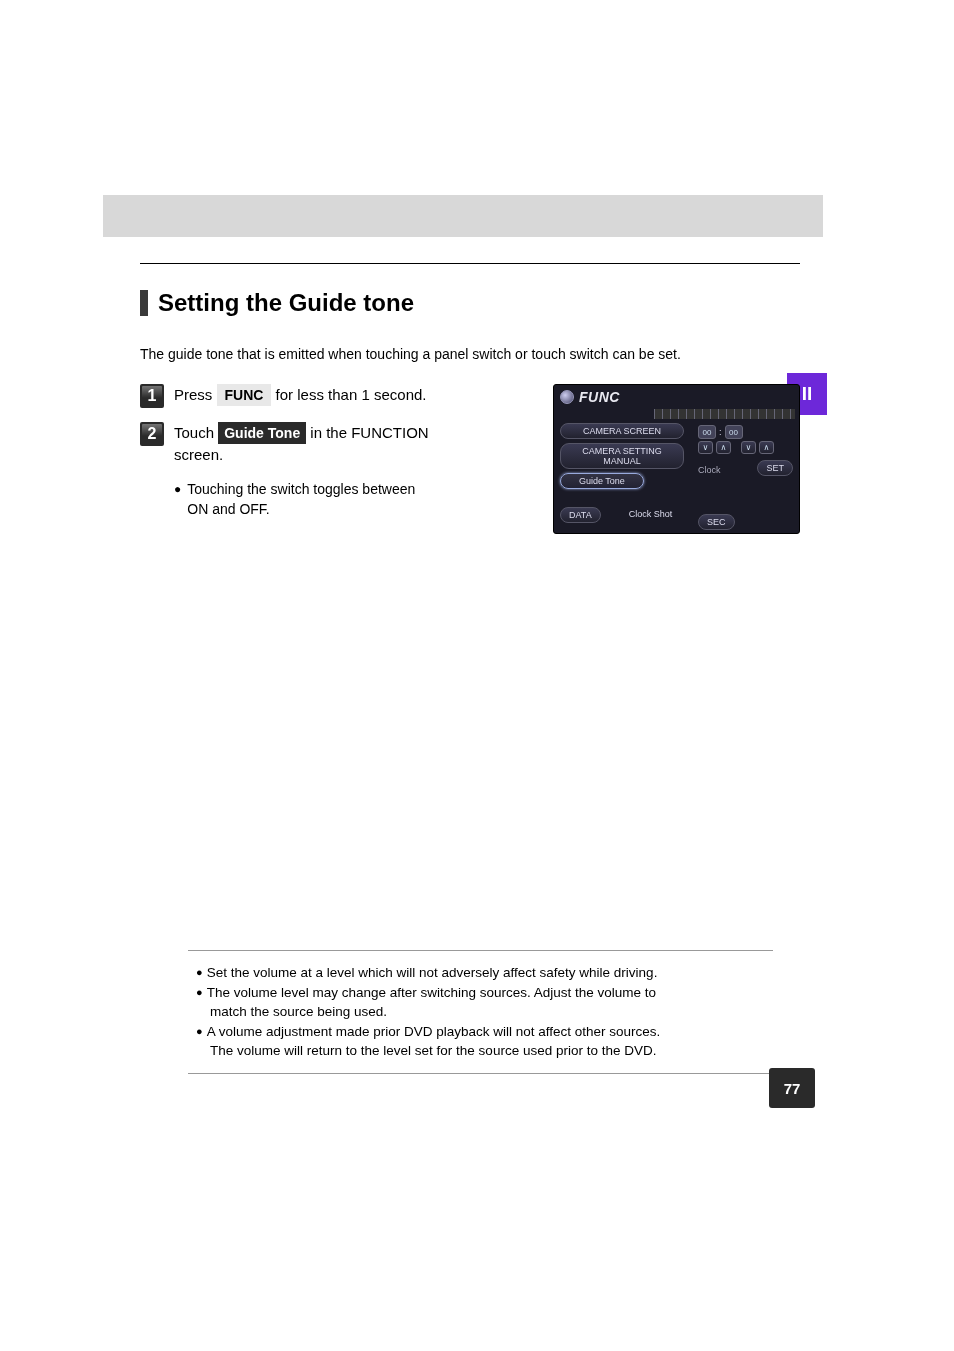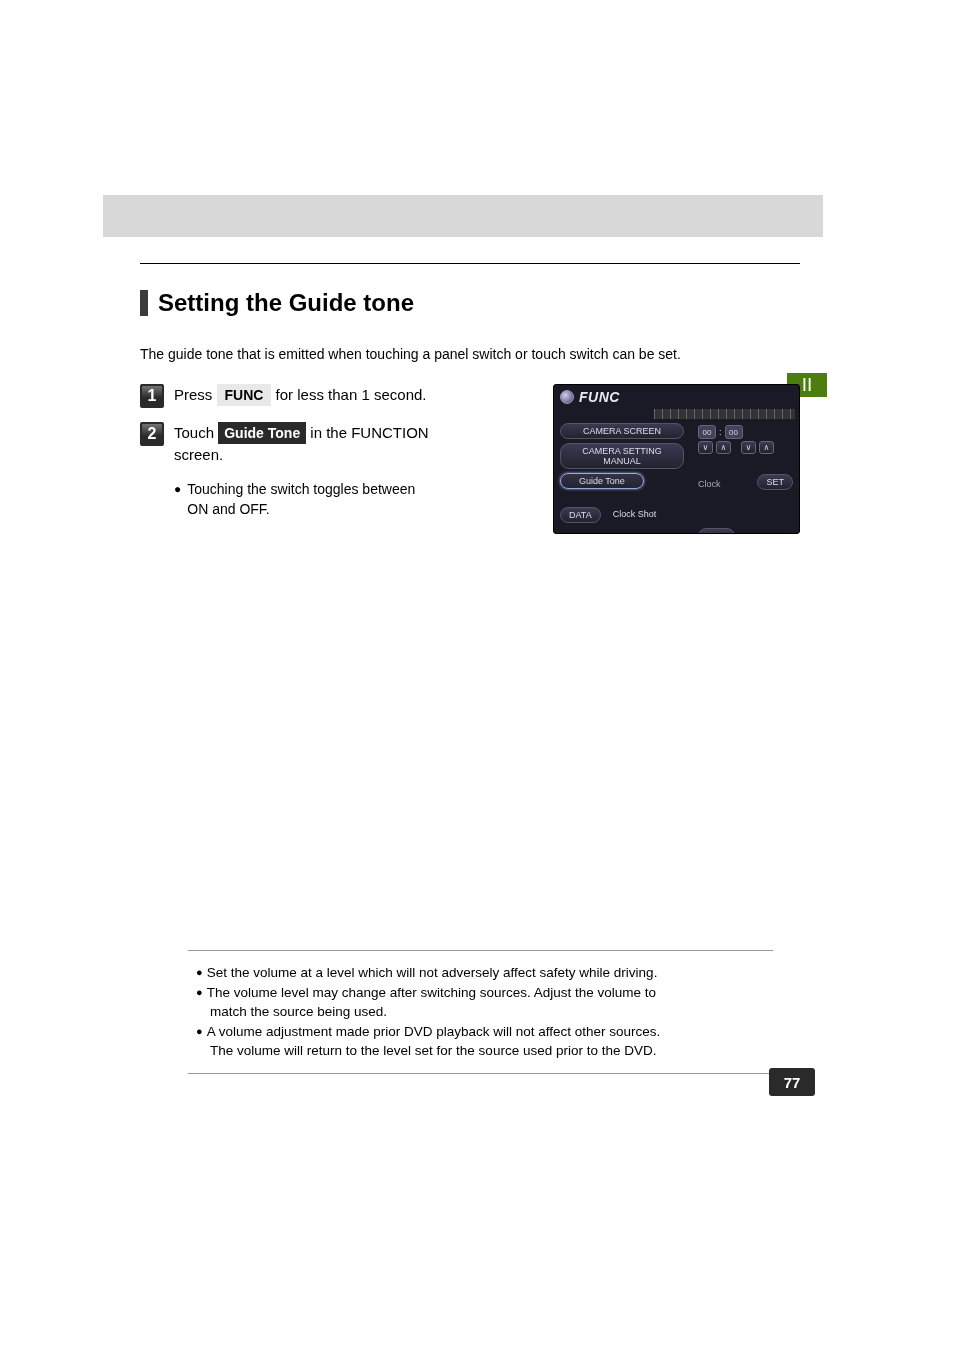--- a/index.html
+++ b/index.html
@@ -17,24 +17,24 @@
       left: 103px;
       width: 720px;
       height: 42px;
       background: #d8d8d8;
     }
     .side-tab {
       position: absolute;
       top: 373px;
       right: 127px;
       width: 40px;
-      height: 24px;
-      background: #4d7c0f;
-      color: #fff;
-      font-weight: normal;
+      height: 42px;
+      background: #6d28d9;
+      color: #fff;
+      font-weight: bold;
       font-size: 19px;
       display: flex;
       align-items: center;
       justify-content: center;
     }
     .content {
       position: absolute;
       top: 263px;
       left: 140px;
       width: 660px;
@@ -194,36 +194,36 @@
     }
     .ds-btn.w1{width:124px;}
     .ds-btn.w2{width:124px;}
     .ds-btn.sel{
       border-color:#9ad;
       box-shadow:0 0 3px #9ad;
       background:linear-gradient(to bottom,#334,#223);
       padding-left:18px;padding-right:18px;
     }
     .ds-btn.small{width:auto;padding:2px 8px;}
-    .ds-bottom-row{position:absolute;bottom:0;left:0;display:flex;gap:4px;}
+    .ds-bottom-row{position:absolute;bottom:0;left:0;display:flex;gap:20px;}
     .ds-clock-row{display:flex;align-items:center;gap:3px;margin-top:2px;}
     .ds-digit{
       background:#424258;border:1px solid #667;border-radius:3px;
       width:18px;height:14px;display:flex;align-items:center;justify-content:center;
       font-size:8px;color:#cde;
     }
     .ds-arrow{
       width:15px;height:13px;
       border:1px solid #667;border-radius:3px;
       background:linear-gradient(to bottom,#3a3a52,#22222f);
       display:flex;align-items:center;justify-content:center;
       font-size:8px;color:#cde;
     }
     .ds-label{font-size:9px;color:#aab;}
-    .ds-set{margin-top:20px;}
+    .ds-set{margin-top:6px;}
     .ds-sec{margin-top:34px;}
     
     .attention {
       position: absolute;
       top: 950px;
       left: 188px;
       width: 585px;
       border-top: 1px solid #999;
       border-bottom: 1px solid #999;
       display: flex;
@@ -255,21 +255,21 @@
       line-height: 1.45;
     }
     .attn-line { display: flex; }
     .attn-cont { padding-left: 14px; }
     .attn-bul { font-size: 11px; margin-right: 4px; line-height: 1.7; }
     .page-num {
       position: absolute;
       top: 1068px;
       right: 139px;
       width: 46px;
-      height: 28px;
+      height: 40px;
       background: #2a2a2a;
       color: #fff;
       font-weight: bold;
       font-size: 15px;
       display: flex;
       align-items: center;
       justify-content: center;
       border-radius: 3px;
     }
   </style>

